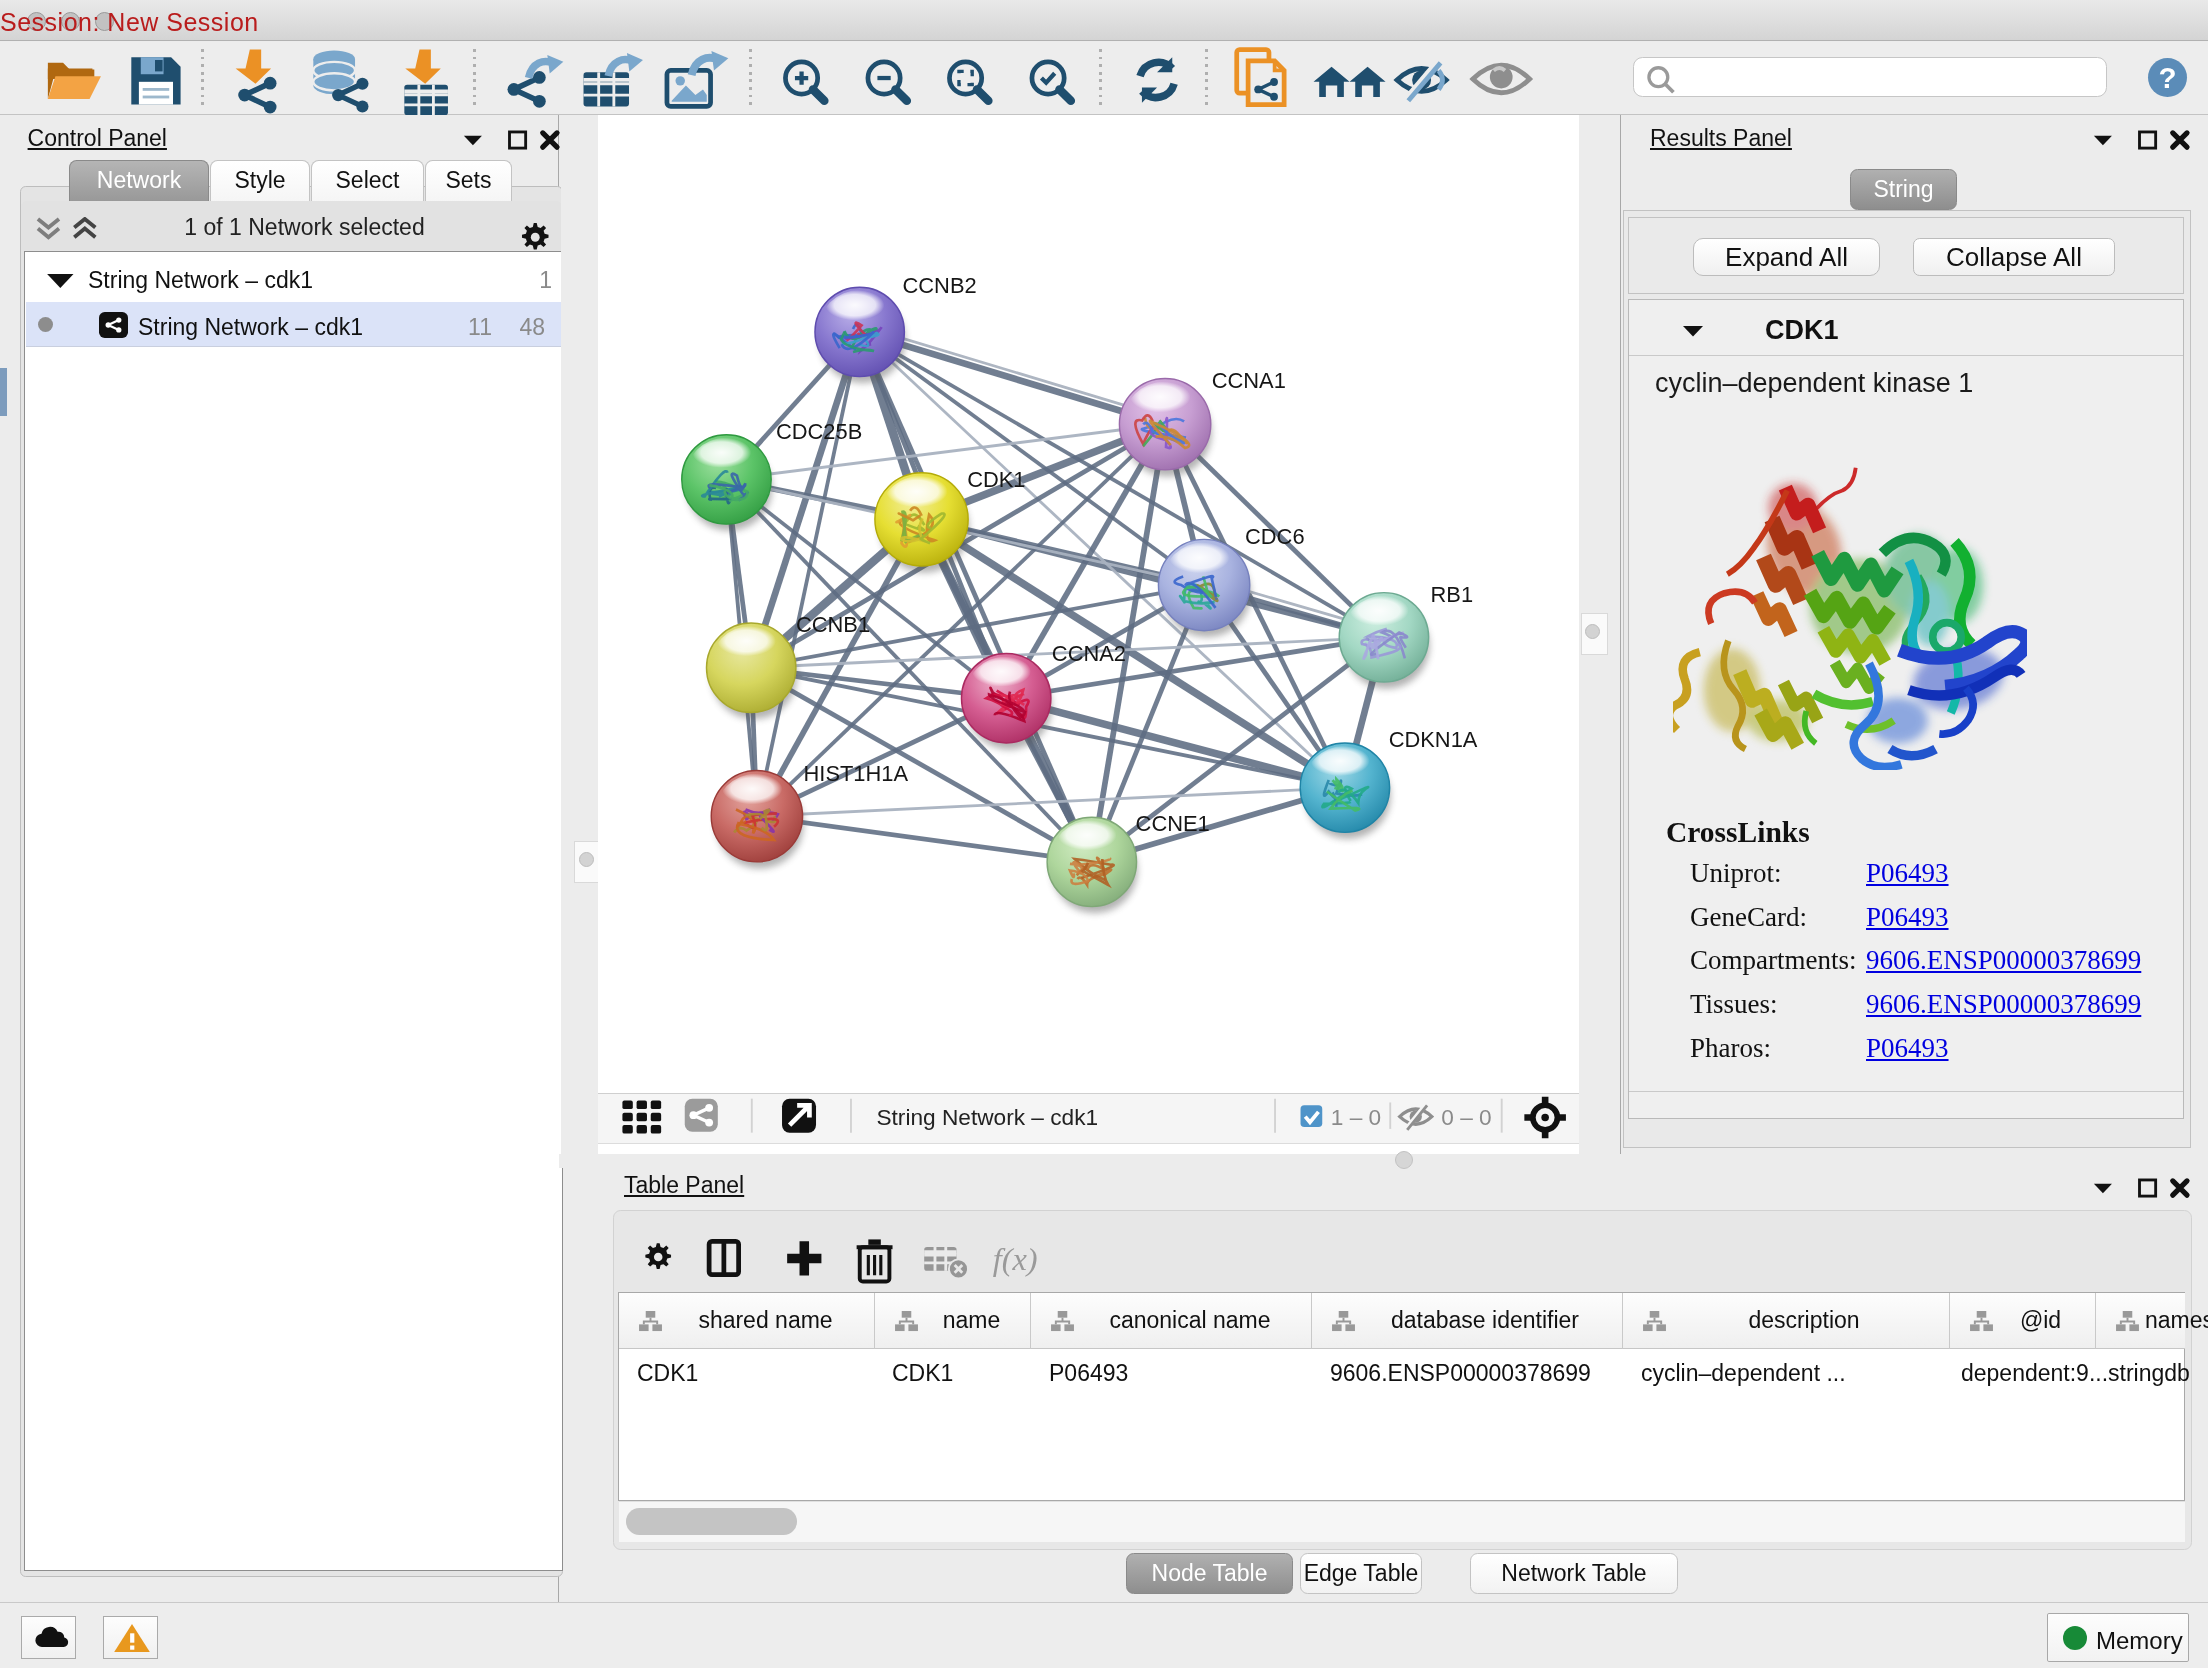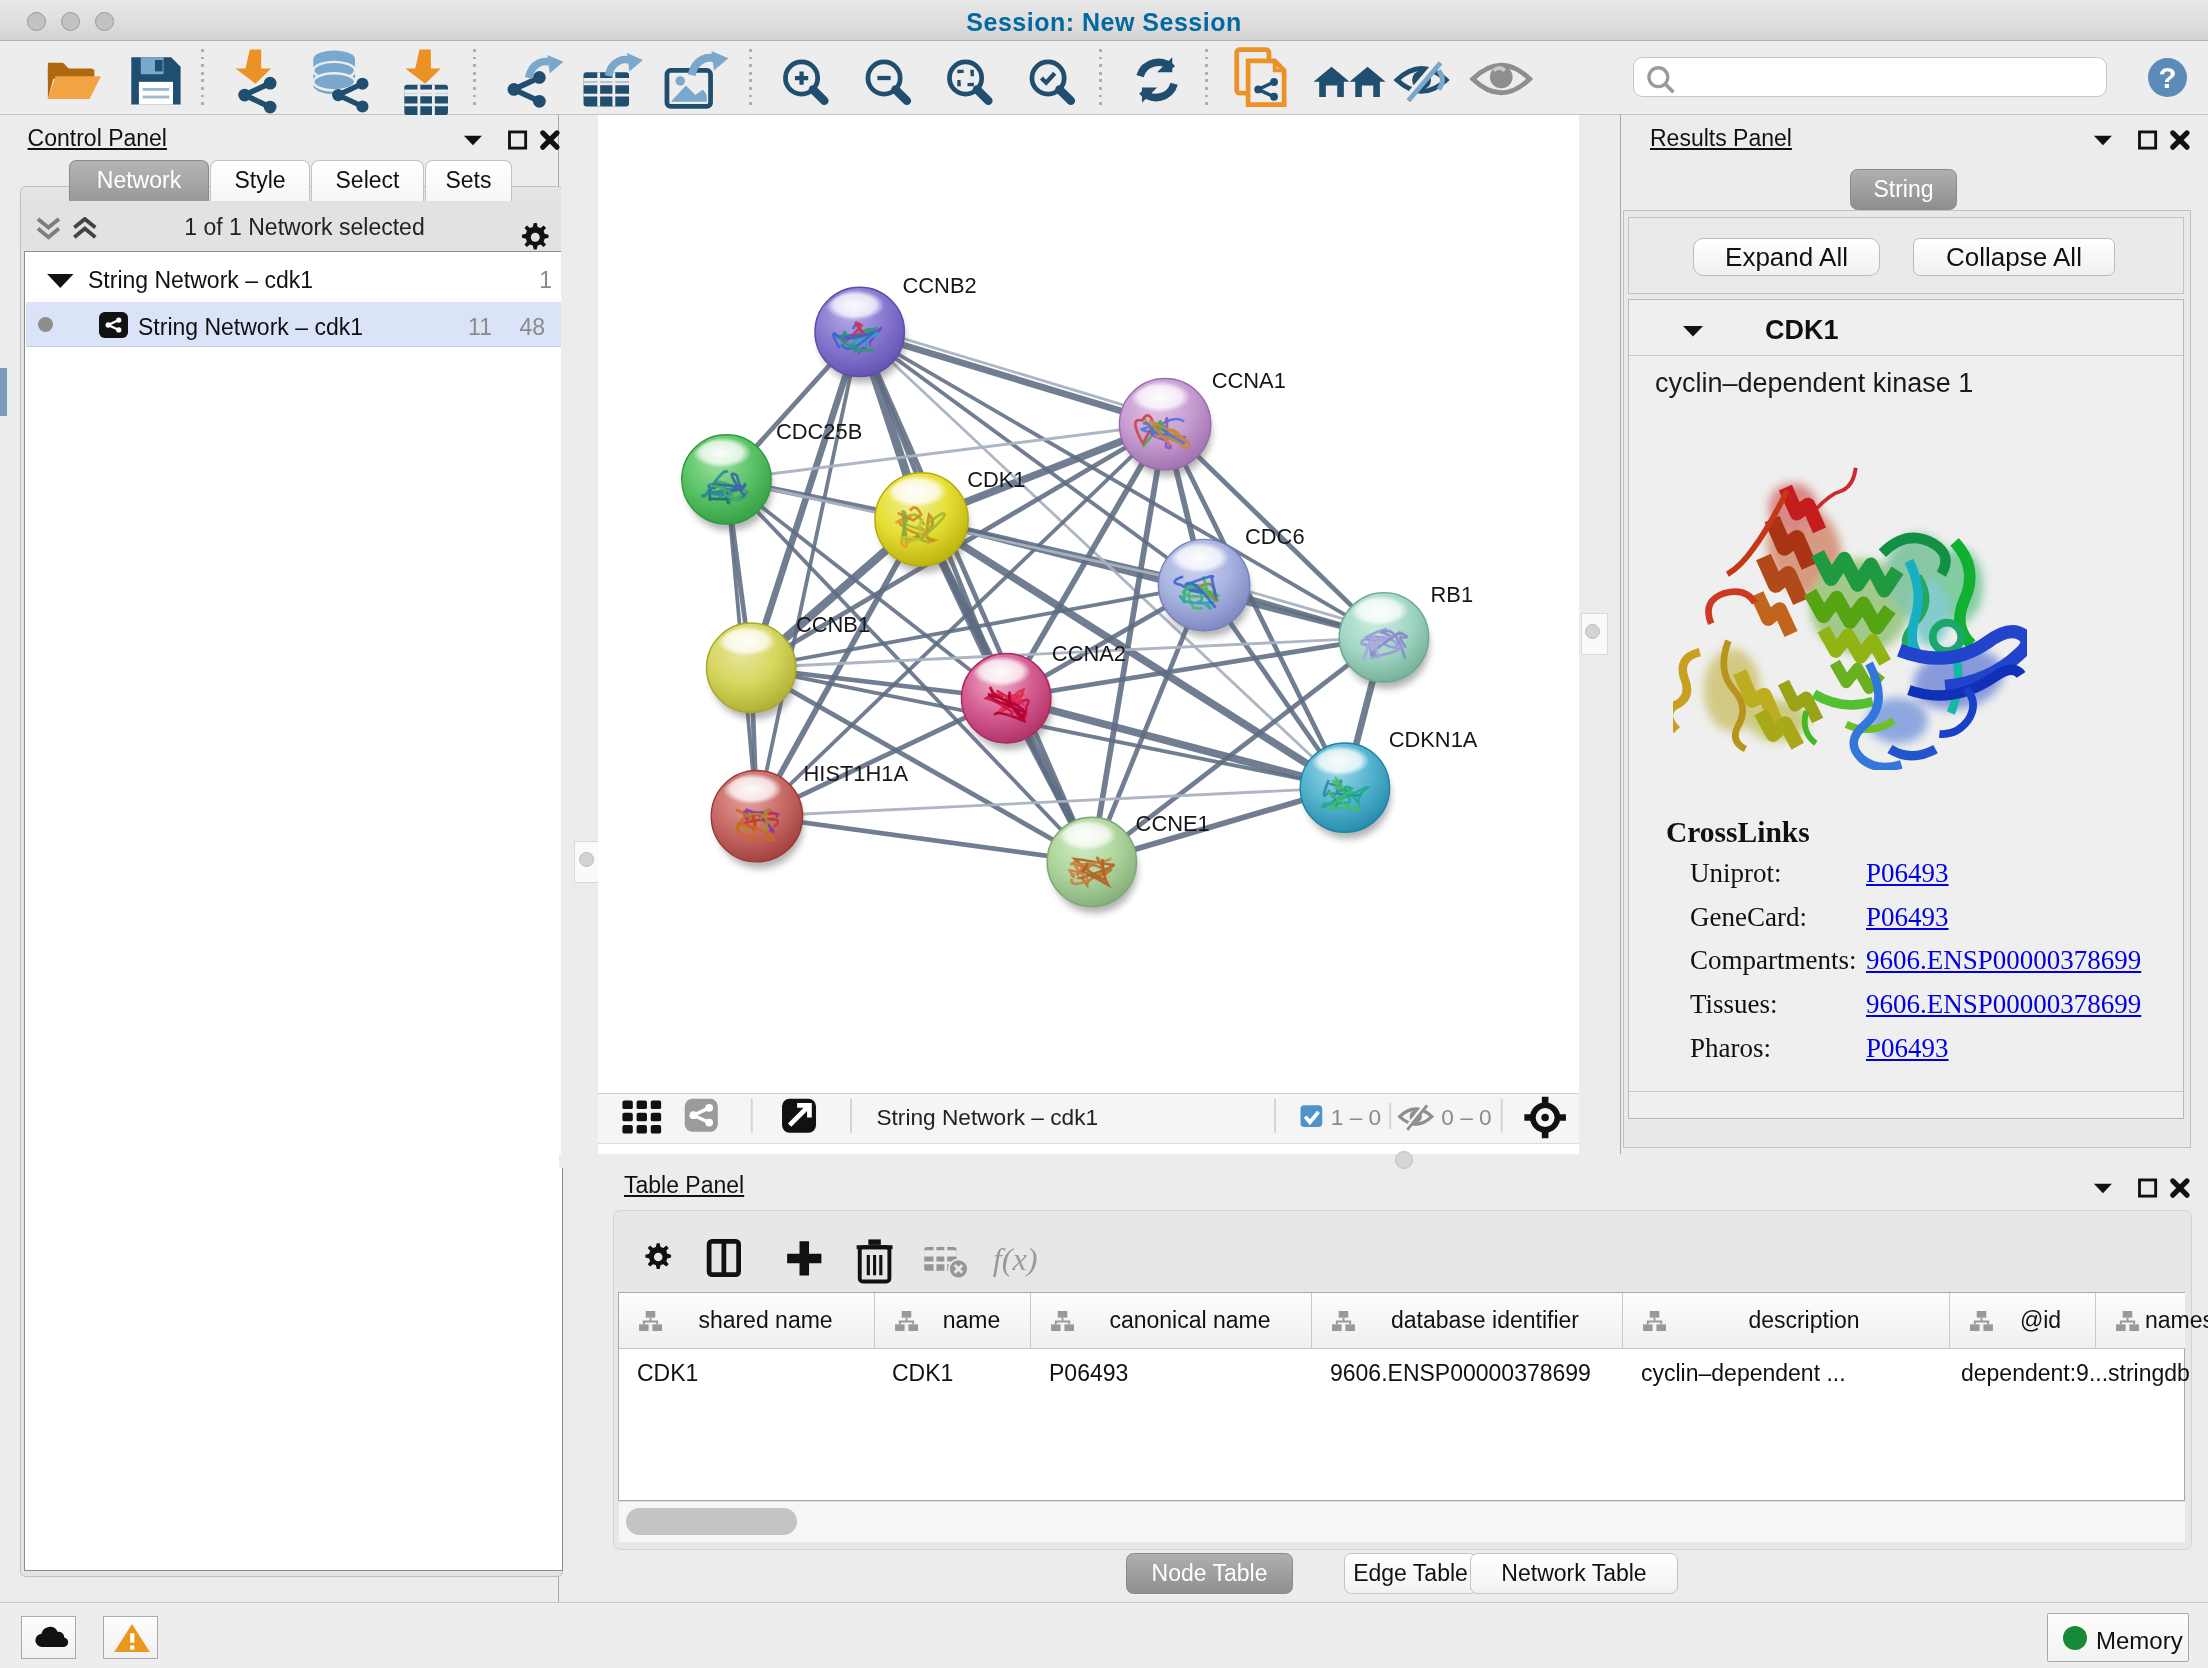--- a/index.html
+++ b/index.html
@@ -1,19 +1,19 @@
 <!DOCTYPE html>
 <html style="font-size:15px"><head><meta charset="utf-8"><style>
 *{margin:0;padding:0;box-sizing:border-box;}
 html,body{width:2208px;height:1668px;overflow:hidden;}
 body{font-family:"Liberation Sans",sans-serif;background:#ececec;position:relative;}
 .abs{position:absolute;}
 .titlebar{left:0;top:0;width:2208px;height:41px;background:linear-gradient(#e9e9e9,#d4d4d4);border-bottom:1px solid #b1b1b1;}
 .tl{width:19px;height:19px;border-radius:50%;background:#c2c2c2;border:1.4px solid #9a9a9a;top:12.4px;}
-.title{width:100%;text-align:center;top:7.6px;font-size:25px;font-weight:bold;color:#0369a1;letter-spacing:0.5px;}
+.title{width:100%;text-align:left;top:7.6px;font-size:25px;font-weight:normal;color:#b91c1c;letter-spacing:0.5px;}
 .toolbar{left:0;top:42px;width:2208px;height:73px;background:#ededed;border-bottom:1.9px solid #c3c3c3;}
 .tsep{top:49px;height:61px;width:2.9px;background:repeating-linear-gradient(#9a9a9a 0 2.9px,transparent 2.9px 7.6px);opacity:.75;}
 .search{left:1633px;top:57px;width:474px;height:40px;background:#fff;border:1.9px solid #c6c6c6;border-radius:9.5px;}
 .panel-title{font-size:23px;color:#111;text-decoration:underline;}
 .ctab{position:absolute;top:160px;height:56px;border:1px solid #c3c3c3;border-bottom:none;border-radius:7.6px 7.6px 0 0;font-size:23px;text-align:center;line-height:39px;background:linear-gradient(#ffffff,#f2f2f2);color:#111;}
 .ctab.sel{background:linear-gradient(#b5b5b5,#8e8e8e);color:#fff;border-color:#8a8a8a;}
 .btab{position:absolute;height:41px;border:1px solid #c3c3c3;border-radius:7.6px;font-size:23px;text-align:center;line-height:39px;background:linear-gradient(#ffffff,#f2f2f2);color:#111;}
 .btab.sel{background:linear-gradient(#b0b0b0,#8e8e8e);color:#fff;border-color:#8a8a8a;}
 .gray{color:#8a8a8a;}
 .serif{font-family:"Liberation Serif",serif;}
@@ -696,21 +696,21 @@
 <div class="abs" style="left:637px;top:1360px;font-size:23px;color:#111;white-space:nowrap;">CDK1</div>
 <div class="abs" style="left:892px;top:1360px;font-size:23px;color:#111;white-space:nowrap;">CDK1</div>
 <div class="abs" style="left:1049px;top:1360px;font-size:23px;color:#111;white-space:nowrap;">P06493</div>
 <div class="abs" style="left:1330px;top:1360px;font-size:23px;color:#111;white-space:nowrap;">9606.ENSP00000378699</div>
 <div class="abs" style="left:1641px;top:1360px;font-size:23px;color:#111;white-space:nowrap;">cyclin–dependent ...</div>
 <div class="abs" style="left:1961px;top:1360px;font-size:23px;color:#111;white-space:nowrap;">dependent:9...</div>
 <div class="abs" style="left:2108px;top:1360px;font-size:23px;color:#111;white-space:nowrap;">stringdb</div>
 <div class="abs" style="left:619px;top:1501px;width:1566px;height:41px;background:#f6f6f6;border-top:1px solid #e0e0e0;"></div>
 <div class="abs" style="left:626px;top:1508px;width:171px;height:27px;background:#c4c4c4;border-radius:13.3px;"></div>
 <div class="abs btab sel" style="left:1126px;top:1553px;width:167px;">Node Table</div>
-<div class="abs btab" style="left:1300px;top:1553px;width:133px;margin-left:44px;">Edge Table</div>
+<div class="abs btab" style="left:1300px;top:1553px;width:122px;">Edge Table</div>
 <div class="abs btab" style="left:1470px;top:1553px;width:208px;">Network Table</div>
 <div class="abs" style="left:0;top:1602px;width:2208px;height:67px;background:#ededed;border-top:1.9px solid #c9c9c9;"></div>
 <div class="abs" style="left:21px;top:1616px;width:55px;height:43px;background:linear-gradient(#fdfdfd,#f0f0f0);border:1.9px solid #aaaaaa;"></div>
 <svg class="abs" style="left:33px;top:1626px;" width="36" height="23" viewBox="0 0 38 24">
     <path d="M10,22 a7,7 0 0 1 -1,-14 a9,9 0 0 1 17,-2 a6,6 0 0 1 7,6 a5,5 0 0 1 -2,10 z" fill="#111"></path>
   </svg>
 <div class="abs" style="left:103px;top:1616px;width:55px;height:43px;background:linear-gradient(#fdfdfd,#f0f0f0);border:1.9px solid #aaaaaa;"></div>
 <svg class="abs" style="left:113px;top:1623px;" width="38" height="30" viewBox="0 0 40 32">
     <path d="M20,1 L39,31 H1 z" fill="#e8981e"></path>
     <rect x="18" y="11" width="4.5" height="10" fill="#fff"></rect>

